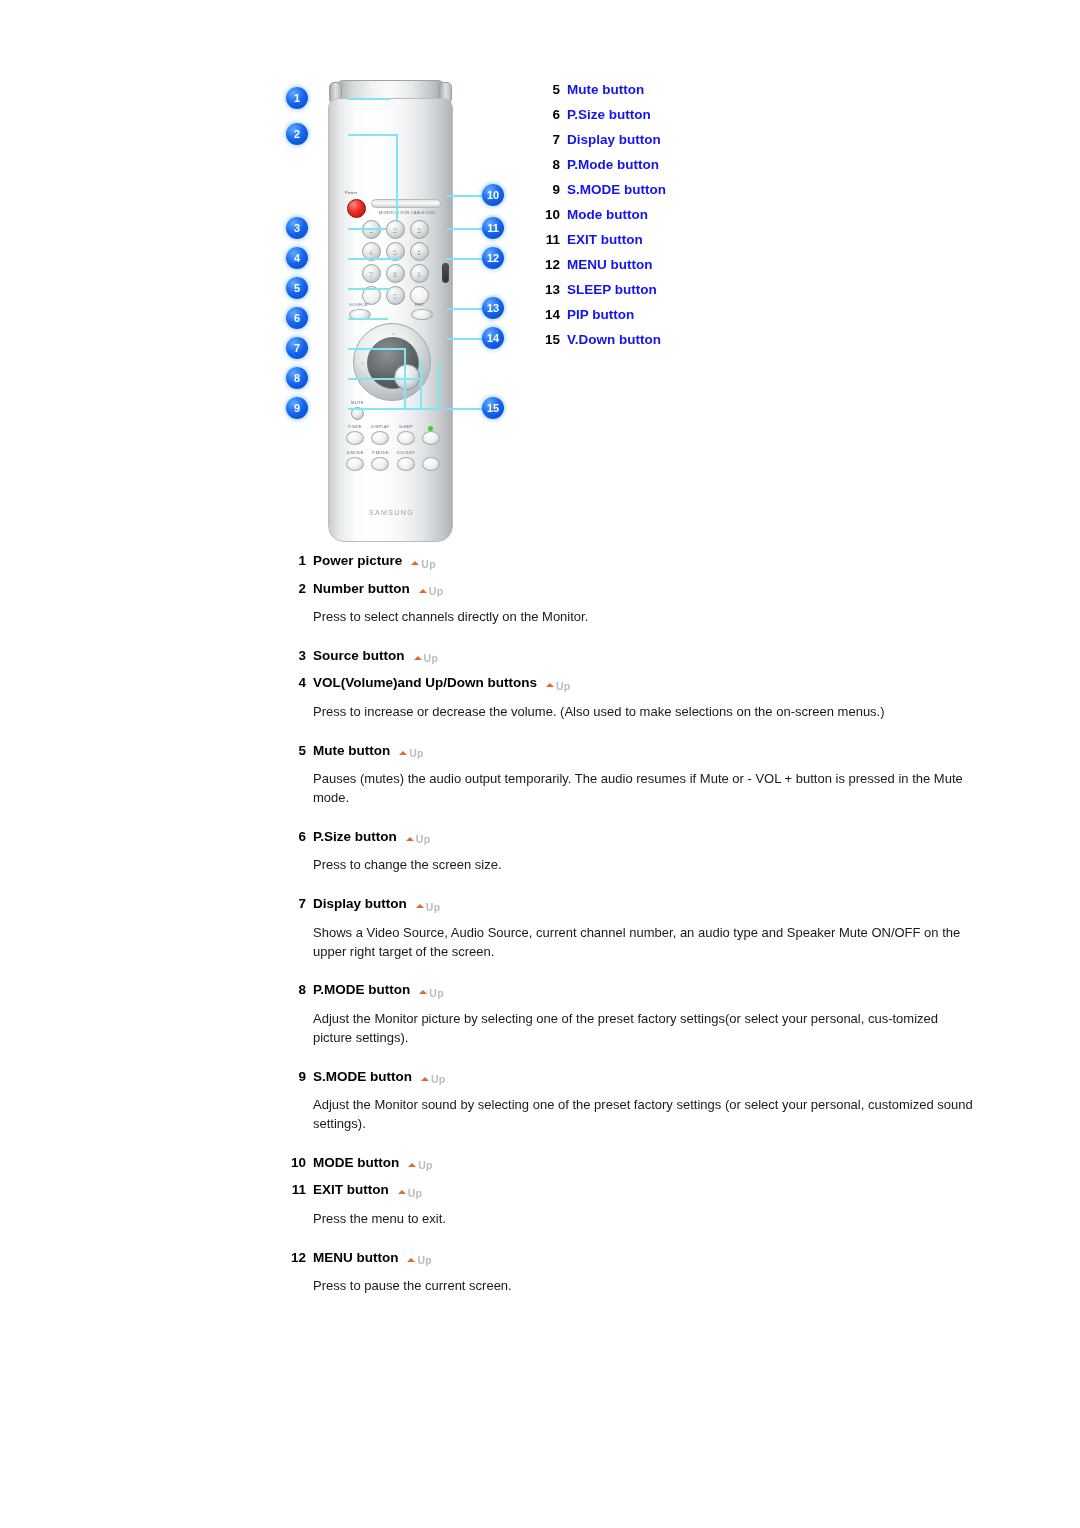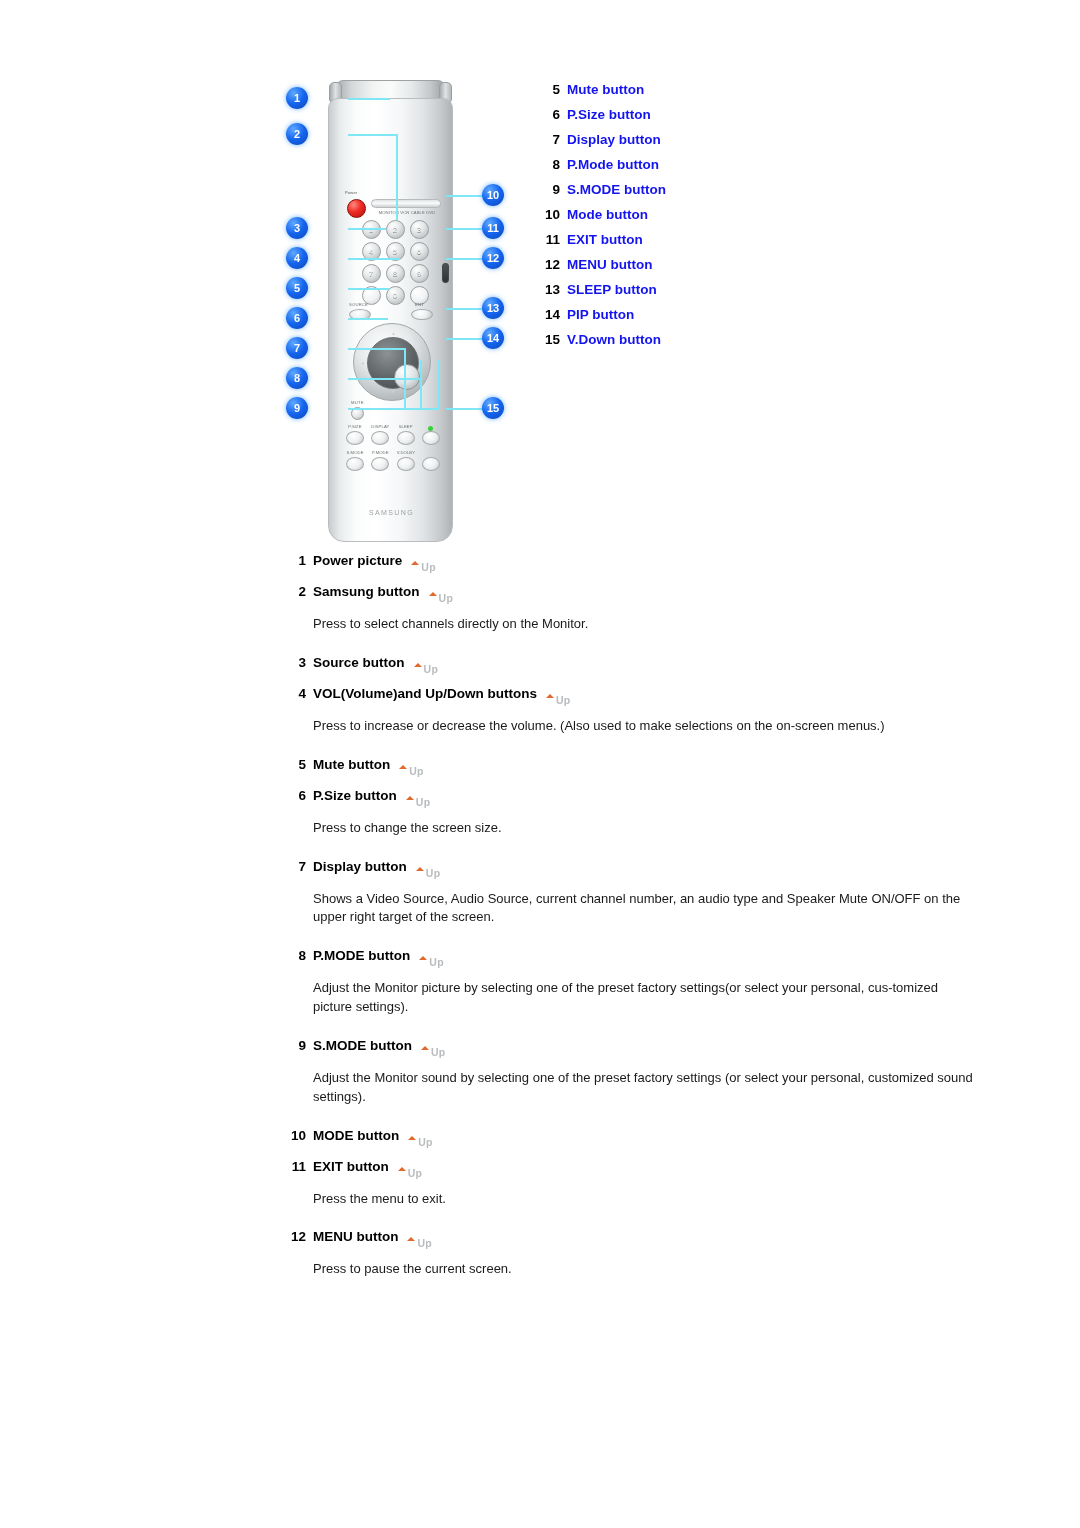--- a/index.html
+++ b/index.html
@@ -313,21 +313,21 @@
     color: #000000;
     margin-bottom: 11px;
   }
   .item-num {
     width: 20px;
     text-align: right;
     margin-right: 7px;
   }
   .up-link {
     display: inline-flex;
-    align-items: flex-start;
+    align-items: center;
     margin-left: 9px;
     font-size: 10.5px;
     font-weight: bold;
     color: #b9bcbe;
     letter-spacing: .3px;
   }
   .up-tri {
     width: 0; height: 0;
     border-left: 4px solid transparent;
     border-right: 4px solid transparent;
@@ -525,21 +525,21 @@
         <span class="up-link">
           <span class="up-tri"></span>
           <span>Up</span>
         </span>
       </div>
     </div>
 
     <div class="item">
       <div class="item-head">
         <span class="item-num">2</span>
-        <span>Samsung button</span>
+        <span>Number button</span>
         <span class="up-link">
           <span class="up-tri"></span>
           <span>Up</span>
         </span>
       </div>
       <div class="item-body">Press to select channels directly on the Monitor.</div>
     </div>
 
     <div class="item">
       <div class="item-head">
@@ -566,20 +566,21 @@
 
     <div class="item">
       <div class="item-head">
         <span class="item-num">5</span>
         <span>Mute button</span>
         <span class="up-link">
           <span class="up-tri"></span>
           <span>Up</span>
         </span>
       </div>
+      <div class="item-body">Pauses (mutes) the audio output temporarily. The audio resumes if Mute or - VOL + button is pressed in the Mute mode.</div>
     </div>
 
     <div class="item">
       <div class="item-head">
         <span class="item-num">6</span>
         <span>P.Size button</span>
         <span class="up-link">
           <span class="up-tri"></span>
           <span>Up</span>
         </span>

